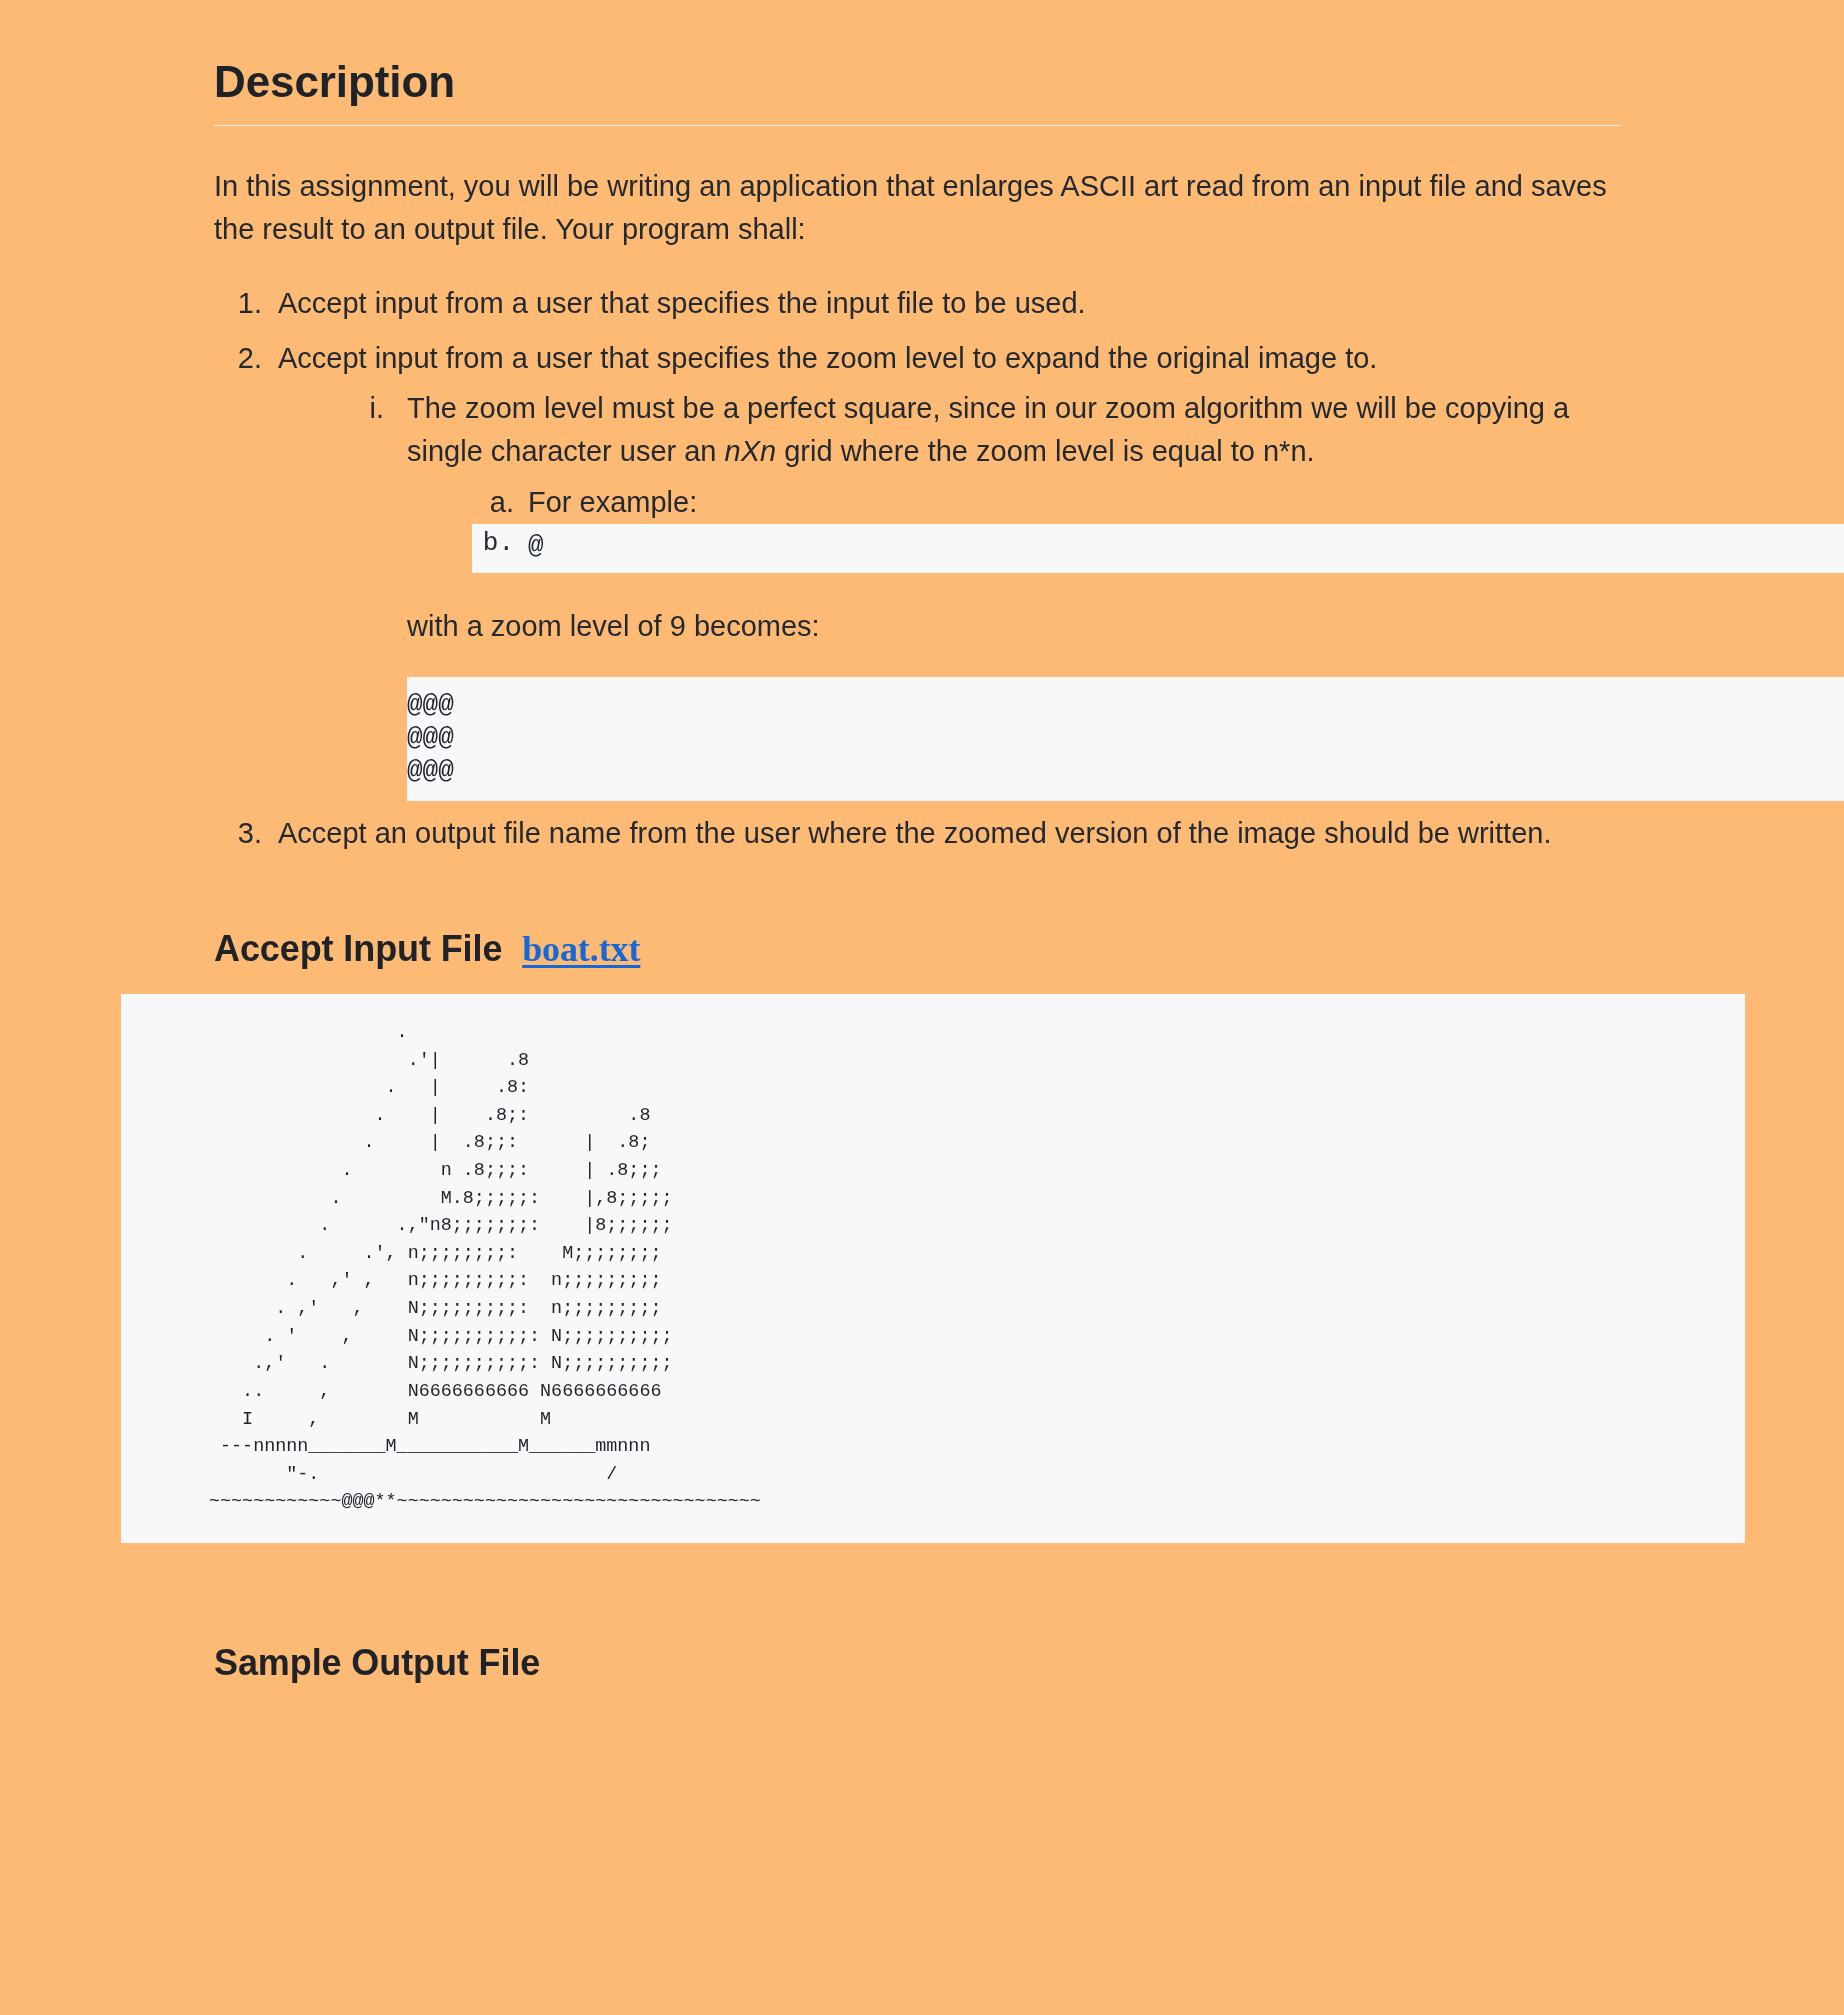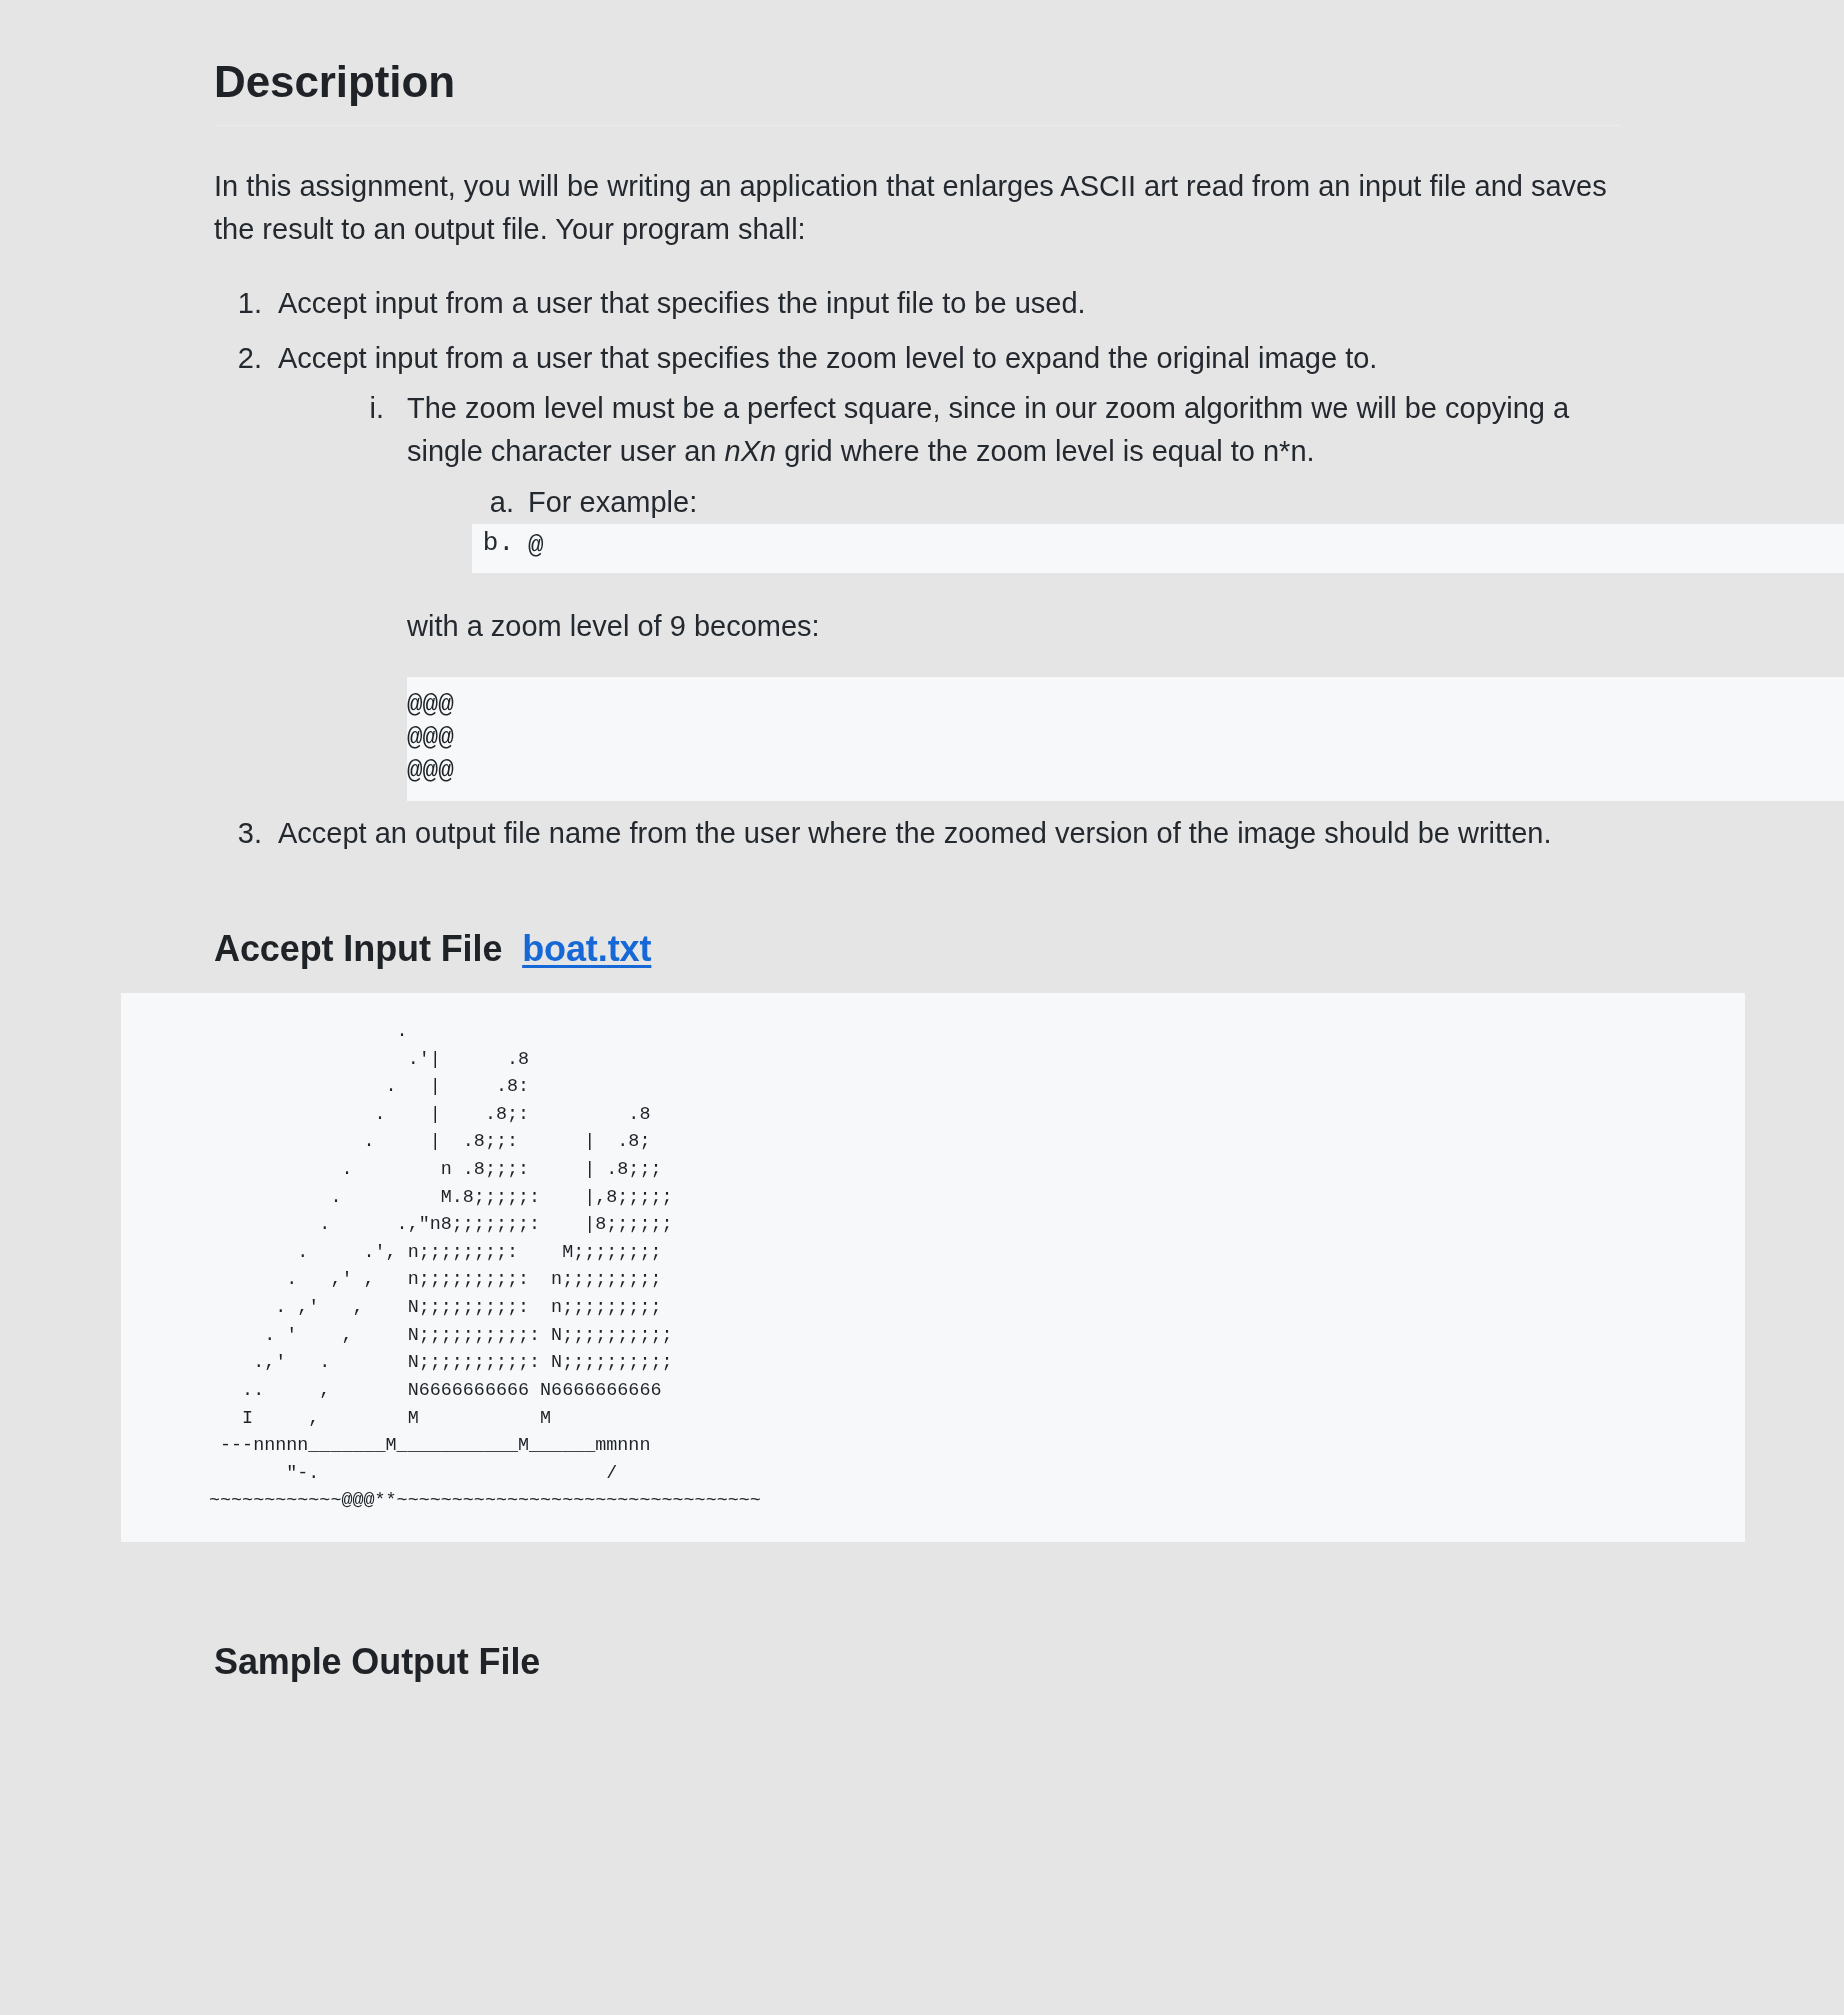--- a/index.html
+++ b/index.html
@@ -10,21 +10,21 @@
   }
   body {
     font-family: "Liberation Sans", sans-serif;
     color: #24292f;
     -webkit-font-smoothing: antialiased;
   }
   #page {
     width: 1845px;
     min-height: 2015px;
     position: relative;
-    background: #e5e5e5;
+    background: #fdba74;
     box-sizing: border-box;
   }
   .content {
     position: absolute;
     left: 214px;
     top: 0;
     width: 1407px;
   }
 
   
@@ -44,20 +44,21 @@
     font-weight: bold;
     color: #1f2328;
     margin: 0;
     letter-spacing: -0.1px;
   }
   h2.doc-h2 .link {
     color: #1668d6;
     text-decoration: underline;
     text-underline-offset: 3.6px;
     text-decoration-thickness: 2.9px;
+    font-family: Liberation Serif, serif;
   }
   #heading-sample-input { margin-top: 71px; }
   #heading-sample-output { margin-top: 97px; }
 
   
   p.body {
     font-size: 29px;
     line-height: 1.47;
     color: #24292f;
     margin: 39px 0 16px 0;

